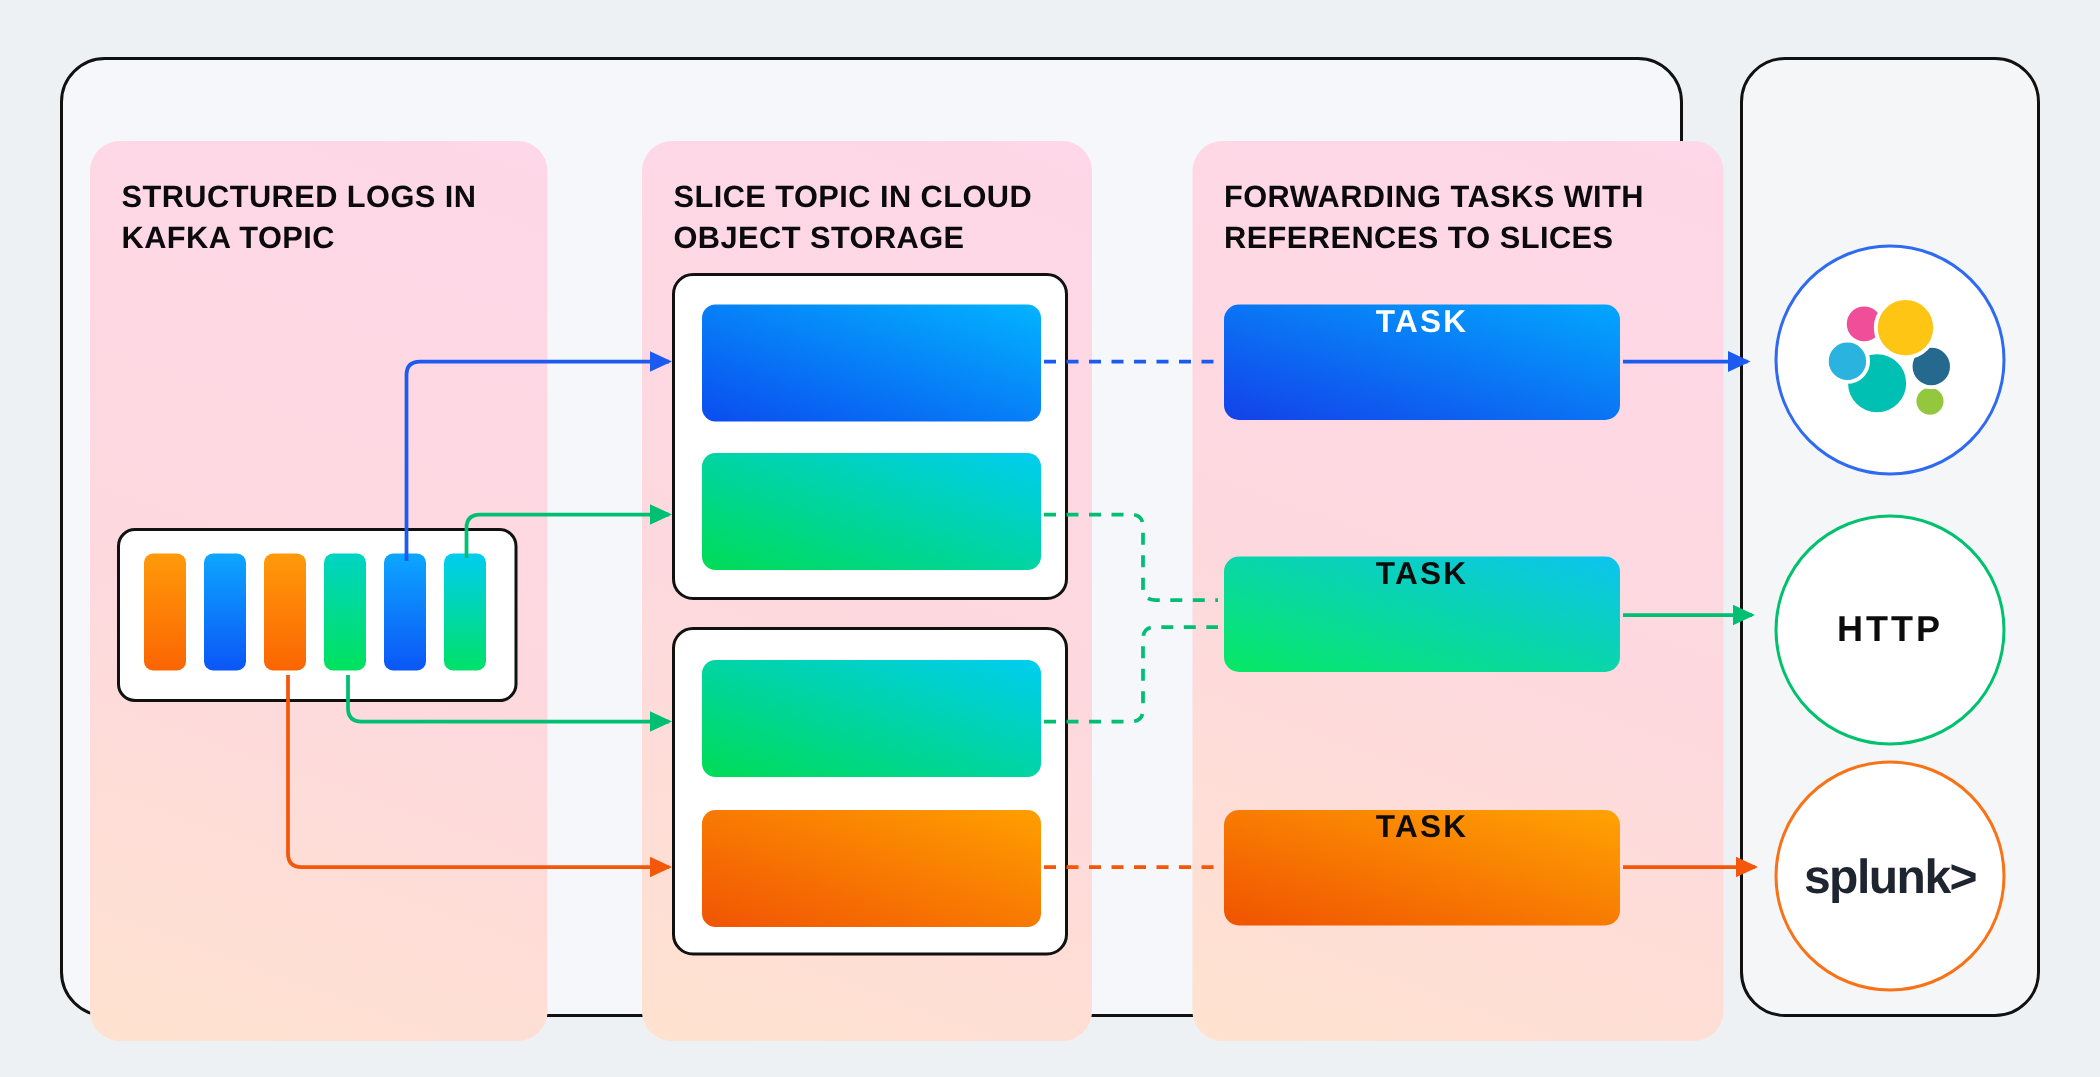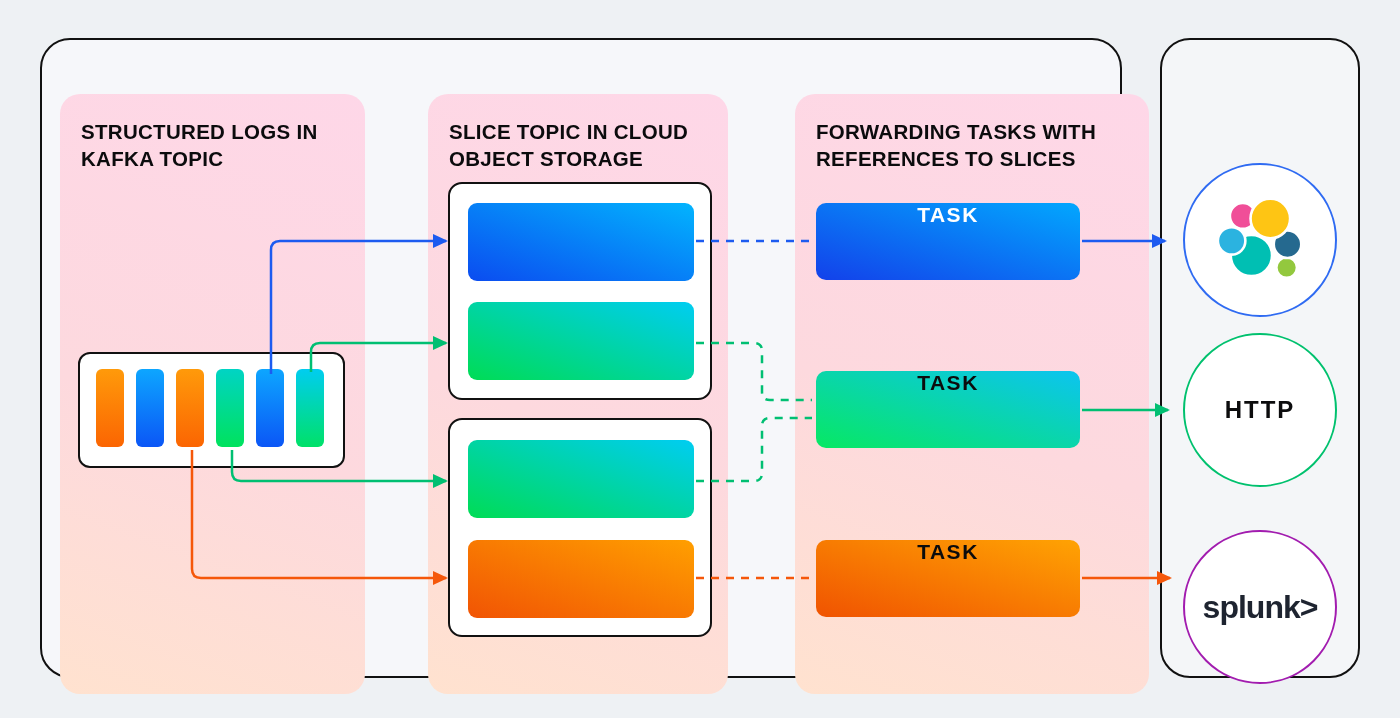--- a/index.html
+++ b/index.html
@@ -50,22 +50,22 @@
         display:flex;align-items:flex-start;justify-content:center;
         font-size:21px;font-weight:700;letter-spacing:1.5px;}
   .task-blue{top:203px;background:linear-gradient(to top right,#1341ea,#02a7fe);color:#fff;}
   .task-green{top:371px;background:linear-gradient(to top right,#07e863,#0cc4f0);color:#0c0c0d;}
   .task-orange{top:540px;background:linear-gradient(to top right,#f05301,#ffa303);color:#0c0c0d;}
 
   
   .endpoint{position:absolute;left:1183px;width:154px;height:154px;border-radius:50%;background:#fff;
             box-sizing:border-box;display:flex;align-items:center;justify-content:center;}
   .endpoint-elastic{top:163px;border:2px solid #2f6bf2;}
-  .endpoint-http{top:333px;border:2px solid #00c16e;}
-  .endpoint-splunk{top:530px;border:2px solid #a21caf;text-align:center;}
+  .endpoint-http{top:343px;border:2px solid #00c16e;}
+  .endpoint-splunk{top:507px;border:2px solid #f97316;text-align:center;}
   .http-label{font-size:24px;font-weight:700;letter-spacing:2px;color:#0c0c0d;}
   .splunk-label{font-size:32px;font-weight:700;letter-spacing:-1px;color:#1e2430;}
 
   .connectors{position:absolute;left:0;top:0;width:1400px;height:718px;pointer-events:none;z-index:10;}
 </style>
 </head>
 <body>
 
 <div class="stage">
 

